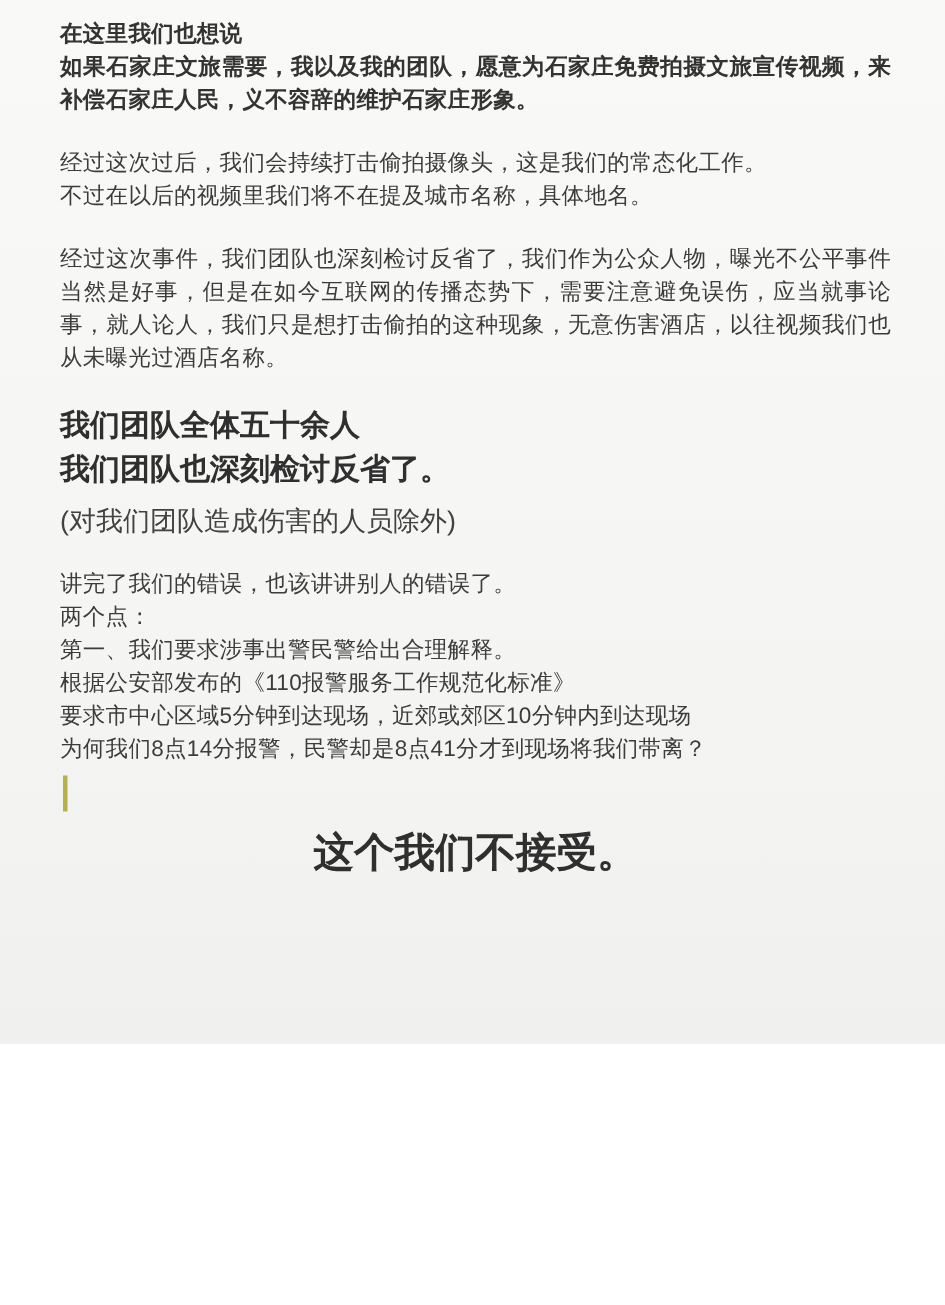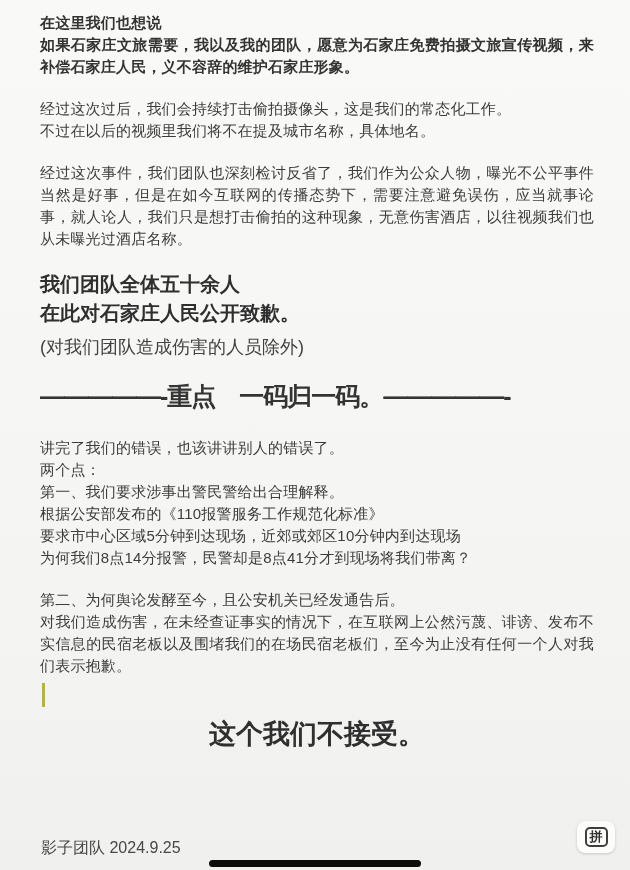--- a/index.html
+++ b/index.html
@@ -3,21 +3,21 @@
 <meta charset="utf-8">
 <style>
   html, body { margin: 0; padding: 0; }
   body {
     font-family: "Liberation Sans", "DejaVu Sans", sans-serif;
     -webkit-font-smoothing: antialiased;
   }
   .screen {
     position: relative;
     width: 630px;
-    height: 870px;
+    height: 696px;
     overflow: hidden;
     background: linear-gradient(180deg, #f9f9f7 0%, #f5f5f3 60%, #f0f0ee 100%);
     color: #3c3c3c;
   }
   .content { padding: 12px 36px 0 40px; }
   .para {
     margin: 0 0 20px 0;
     font-size: 15px;
     line-height: 22px;
     letter-spacing: 0.2px;
@@ -114,35 +114,32 @@
     <p class="para bold">在这里我们也想说
 如果石家庄文旅需要，我以及我的团队，愿意为石家庄免费拍摄文旅宣传视频，来补偿石家庄人民，义不容辞的维护石家庄形象。</p>
 
     <p class="para">经过这次过后，我们会持续打击偷拍摄像头，这是我们的常态化工作。
 不过在以后的视频里我们将不在提及城市名称，具体地名。</p>
 
     <p class="para">经过这次事件，我们团队也深刻检讨反省了，我们作为公众人物，曝光不公平事件当然是好事，但是在如今互联网的传播态势下，需要注意避免误伤，应当就事论事，就人论人，我们只是想打击偷拍的这种现象，无意伤害酒店，以往视频我们也从未曝光过酒店名称。</p>
 
 
     <div class="apology">我们团队全体五十余人
-在此对石家庄人民公开致歉。</div>
+我们团队也深刻检讨反省了。</div>
 
     <p class="note">(对我们团队造成伤害的人员除外)</p>
 
-    <div class="divider">—————-重点　一码归一码。—————-</div>
 
     <p class="para">讲完了我们的错误，也该讲讲别人的错误了。
 两个点：
 第一、我们要求涉事出警民警给出合理解释。
 根据公安部发布的《110报警服务工作规范化标准》
 要求市中心区域5分钟到达现场，近郊或郊区10分钟内到达现场
 为何我们8点14分报警，民警却是8点41分才到现场将我们带离？</p>
 
-    <p class="para">第二、为何舆论发酵至今，且公安机关已经发通告后。
-对我们造成伤害，在未经查证事实的情况下，在互联网上公然污蔑、诽谤、发布不实信息的民宿老板以及围堵我们的在场民宿老板们，至今为止没有任何一个人对我们表示抱歉。</p>
 
     <div class="cursor"></div>
 
     <div class="closing">这个我们不接受。</div>
 
   </div>
 
   <div class="signature">影子团队 2024.9.25</div>
 
   <div class="pinyin-key">

